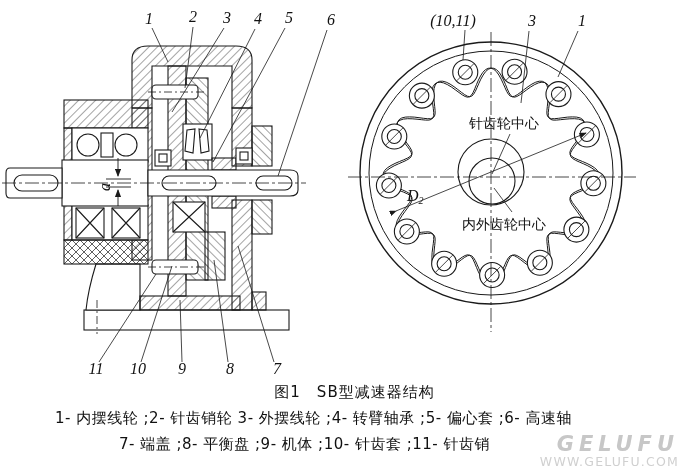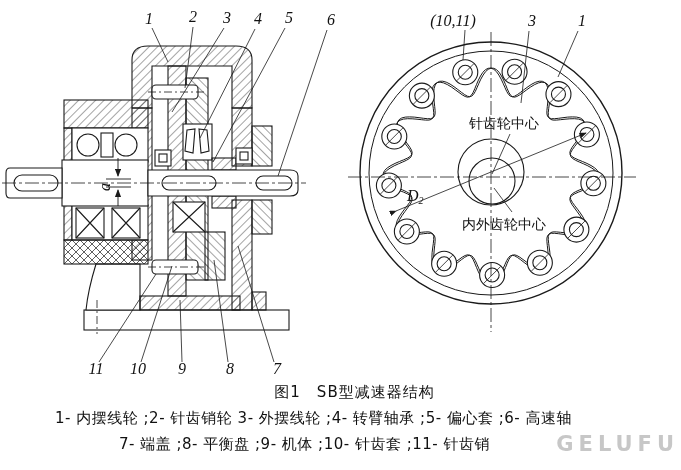--- a/index.html
+++ b/index.html
@@ -6,21 +6,21 @@
   .stage{position:relative;width:681px;height:470px;background:#ffffff;overflow:hidden;
          font-family:"Liberation Serif","DejaVu Serif",serif;}
   .stage svg{position:absolute;left:0;top:0;}
   .caption{position:absolute;top:383px;left:14px;width:681px;text-align:center;
            font-size:15px;color:#111;font-family:"DejaVu Sans",sans-serif;letter-spacing:1px;}
   .legend{position:absolute;width:681px;text-align:center;font-size:15px;color:#111;
           font-family:"DejaVu Sans",sans-serif;letter-spacing:0.5px;}
   .legend.l1{top:409px;left:-27px;}
   .legend.l2{top:435px;left:-36px;}
   .wm-brand{position:absolute;top:434px;right:2px;color:#c7c7c7;
-            font-family:"DejaVu Sans",sans-serif;font-weight:bold;
+            font-family:"DejaVu Sans",sans-serif;font-weight:bold;font-style:italic;
             font-size:21px;letter-spacing:5px;line-height:1;}
   .wm-url{position:absolute;top:456px;right:2px;color:#d0d0d0;
           font-family:"DejaVu Sans",sans-serif;font-size:12.5px;letter-spacing:1.2px;line-height:1;}
   text{fill:#111;}
   .num{font-family:"Liberation Serif","DejaVu Serif",serif;font-style:italic;font-size:16px;}
   .cjk{font-family:"DejaVu Sans",sans-serif;font-size:14px;}
 </style>
 </head>
 <body>
 
@@ -265,13 +265,14 @@
     <text class="cjk" x="504" y="128" text-anchor="middle">针齿轮中心</text>
     <text class="cjk" x="504" y="229" text-anchor="middle">内外齿轮中心</text>
     <text class="num" x="407" y="201" font-size="15"><tspan>D</tspan><tspan dy="3" font-size="10">2</tspan></text>
   </g>
 </svg>
 
 <div class="caption">图1　SB型减速器结构</div>
 <div class="legend l1">1- 内摆线轮 ;2- 针齿销轮 3- 外摆线轮 ;4- 转臂轴承 ;5- 偏心套 ;6- 高速轴</div>
 <div class="legend l2">7- 端盖 ;8- 平衡盘 ;9- 机体 ;10- 针齿套 ;11- 针齿销</div>
 <div class="wm-brand">GELUFU</div>
+<div class="wm-url">WWW.GELUFU.COM</div>
 </div>
 
 </body></html>

